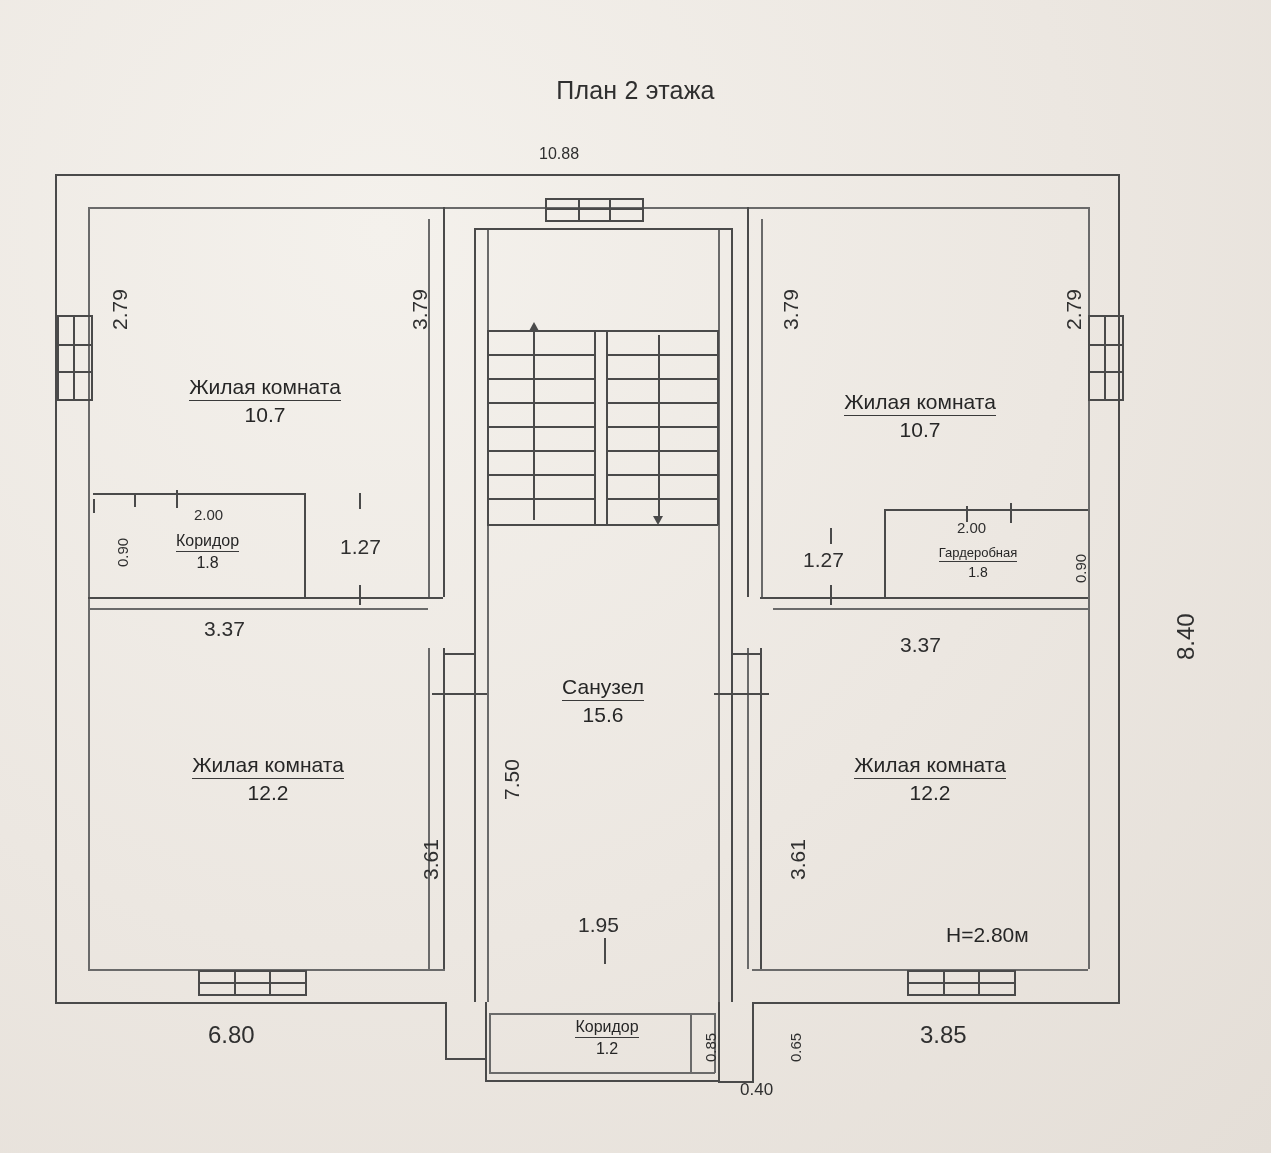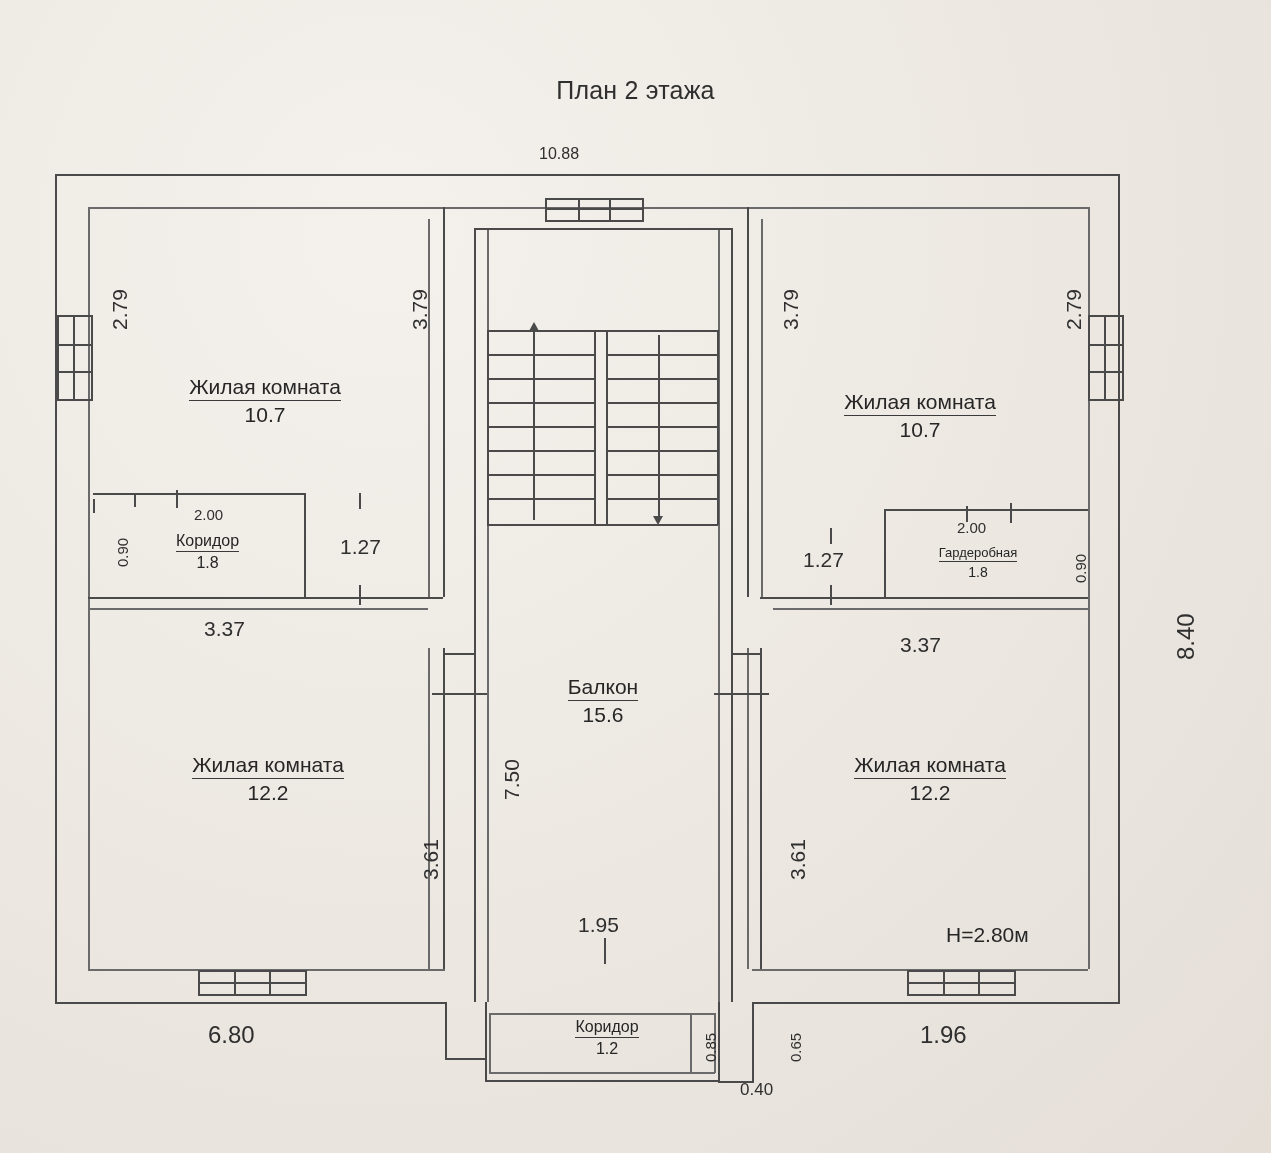--- a/index.html
+++ b/index.html
@@ -265,21 +265,21 @@
   <span class="room-name">Жилая комната</span>
   <span class="room-area">12.2</span>
 </div>
 
 <div class="room-label" style="left:805px; top:753px; width:250px;">
   <span class="room-name">Жилая комната</span>
   <span class="room-area">12.2</span>
 </div>
 
 <div class="room-label" style="left:503px; top:675px; width:200px;">
-  <span class="room-name">Балкон</span>
+  <span class="room-name">Санузел</span>
   <span class="room-area">15.6</span>
 </div>
 
 <div class="room-label sm" style="left:527px; top:1018px; width:160px;">
   <span class="room-name">Коридор</span>
   <span class="room-area">1.2</span>
 </div>
 
 <div class="height-note" style="left:946px; top:923px;">H=2.80м</div>
 
@@ -316,17 +316,17 @@
 
 <div class="dim vert" style="left:419px; top:880px;">3.61</div>
 <div class="dim vert" style="left:786px; top:880px;">3.61</div>
 
 <div class="dim vert" style="left:500px; top:800px;">7.50</div>
 
 <div class="dim" style="left:578px; top:913px;">1.95</div>
 <div class="tick" style="left:604px; top:938px; width:1.5px; height:26px;"></div>
 
 <div class="dim" style="left:208px; top:1021px; font-size:24px;">6.80</div>
-<div class="dim" style="left:920px; top:1021px; font-size:24px;">1.96</div>
+<div class="dim" style="left:920px; top:1021px; font-size:24px;">3.85</div>
 
 <div class="dim small vert" style="left:702px; top:1062px;">0.85</div>
 <div class="dim small vert" style="left:787px; top:1062px;">0.65</div>
 <div class="dim small" style="left:740px; top:1080px; font-size:17px;">0.40</div>
 
 </body></html>

